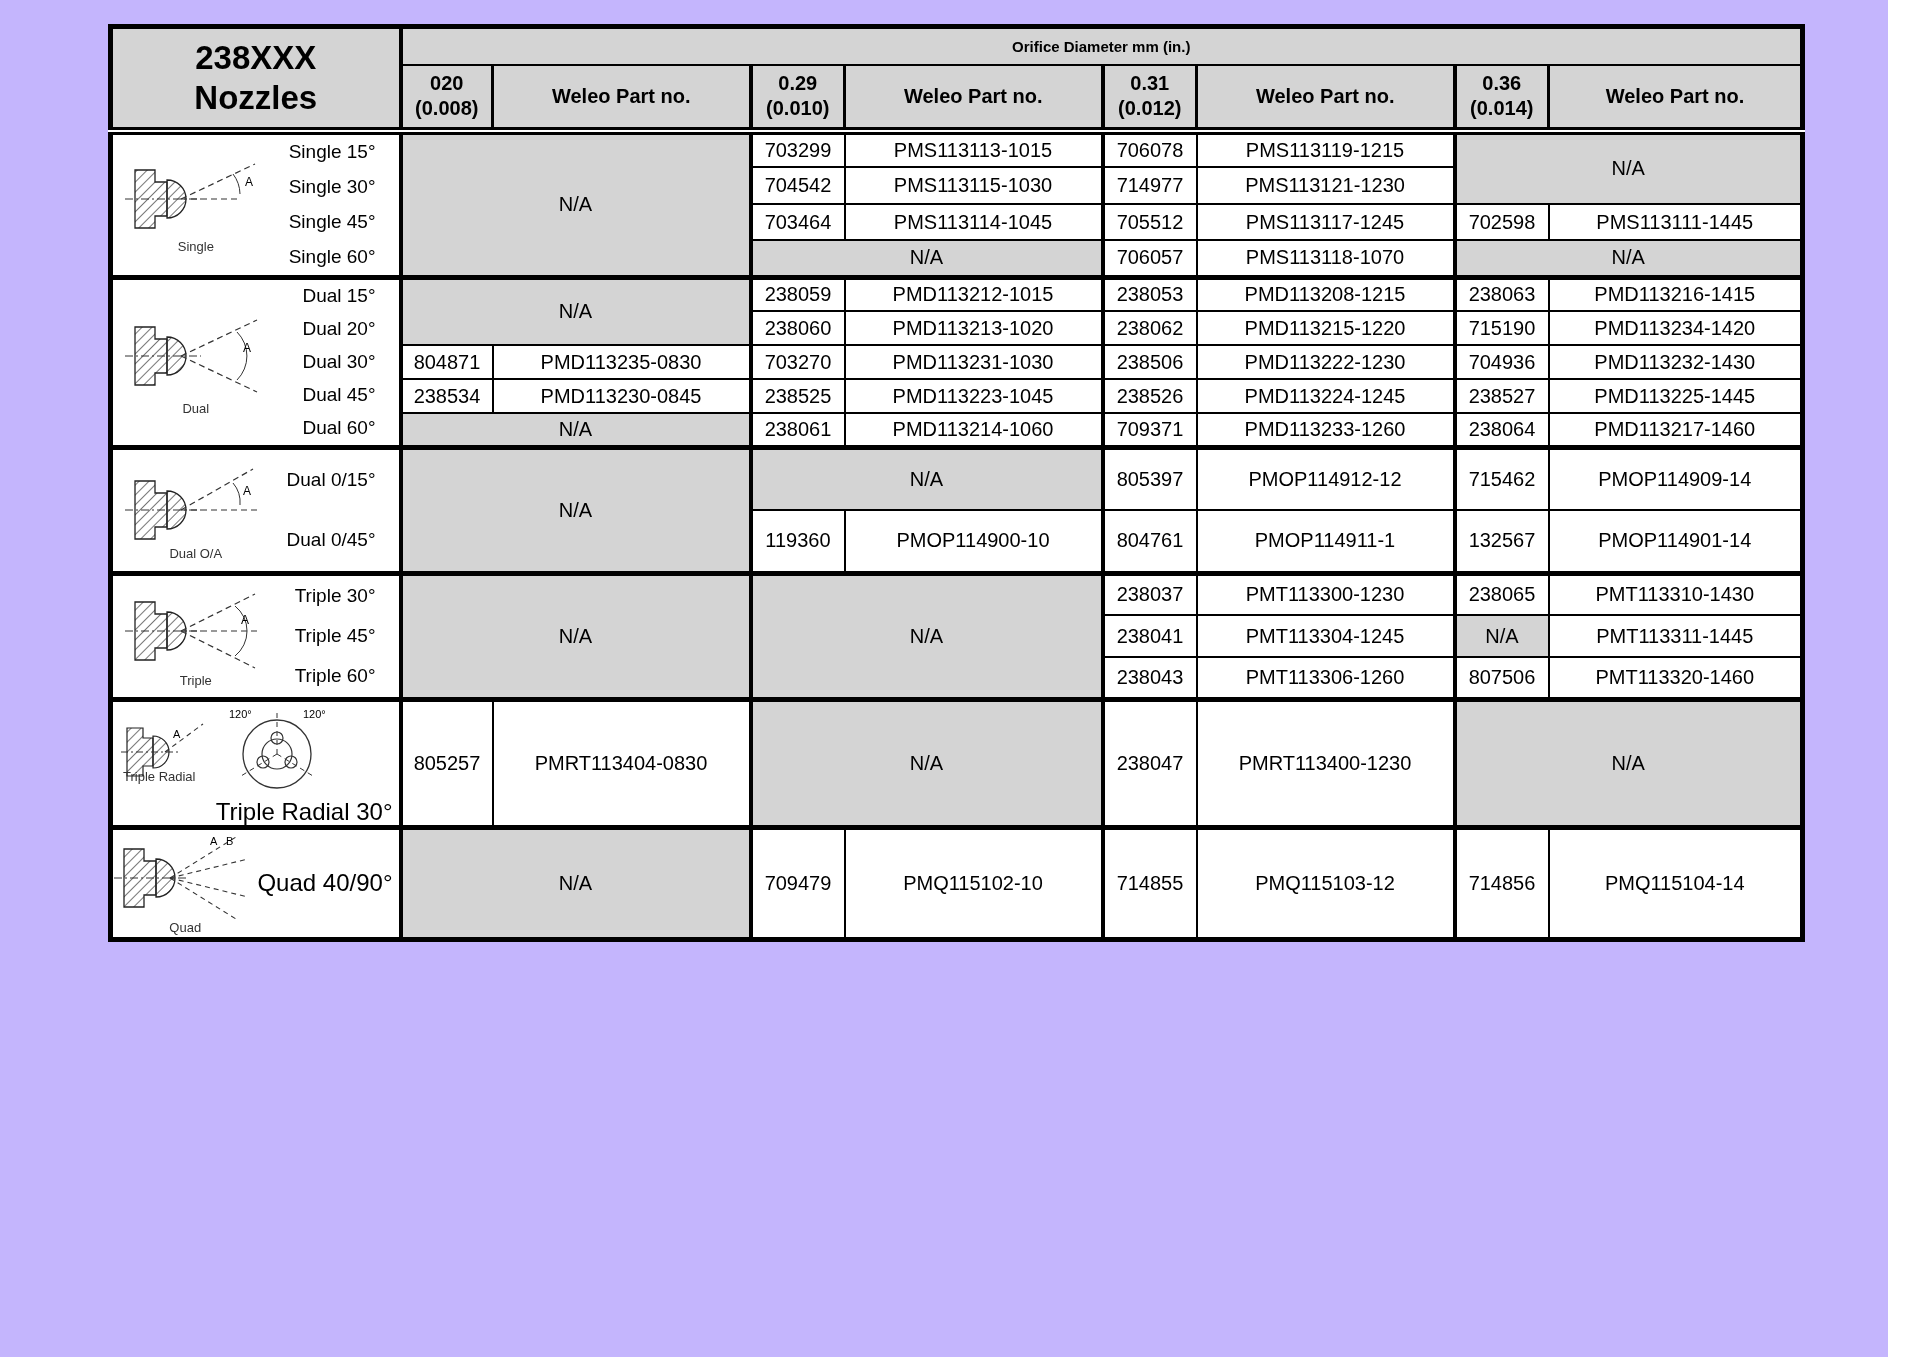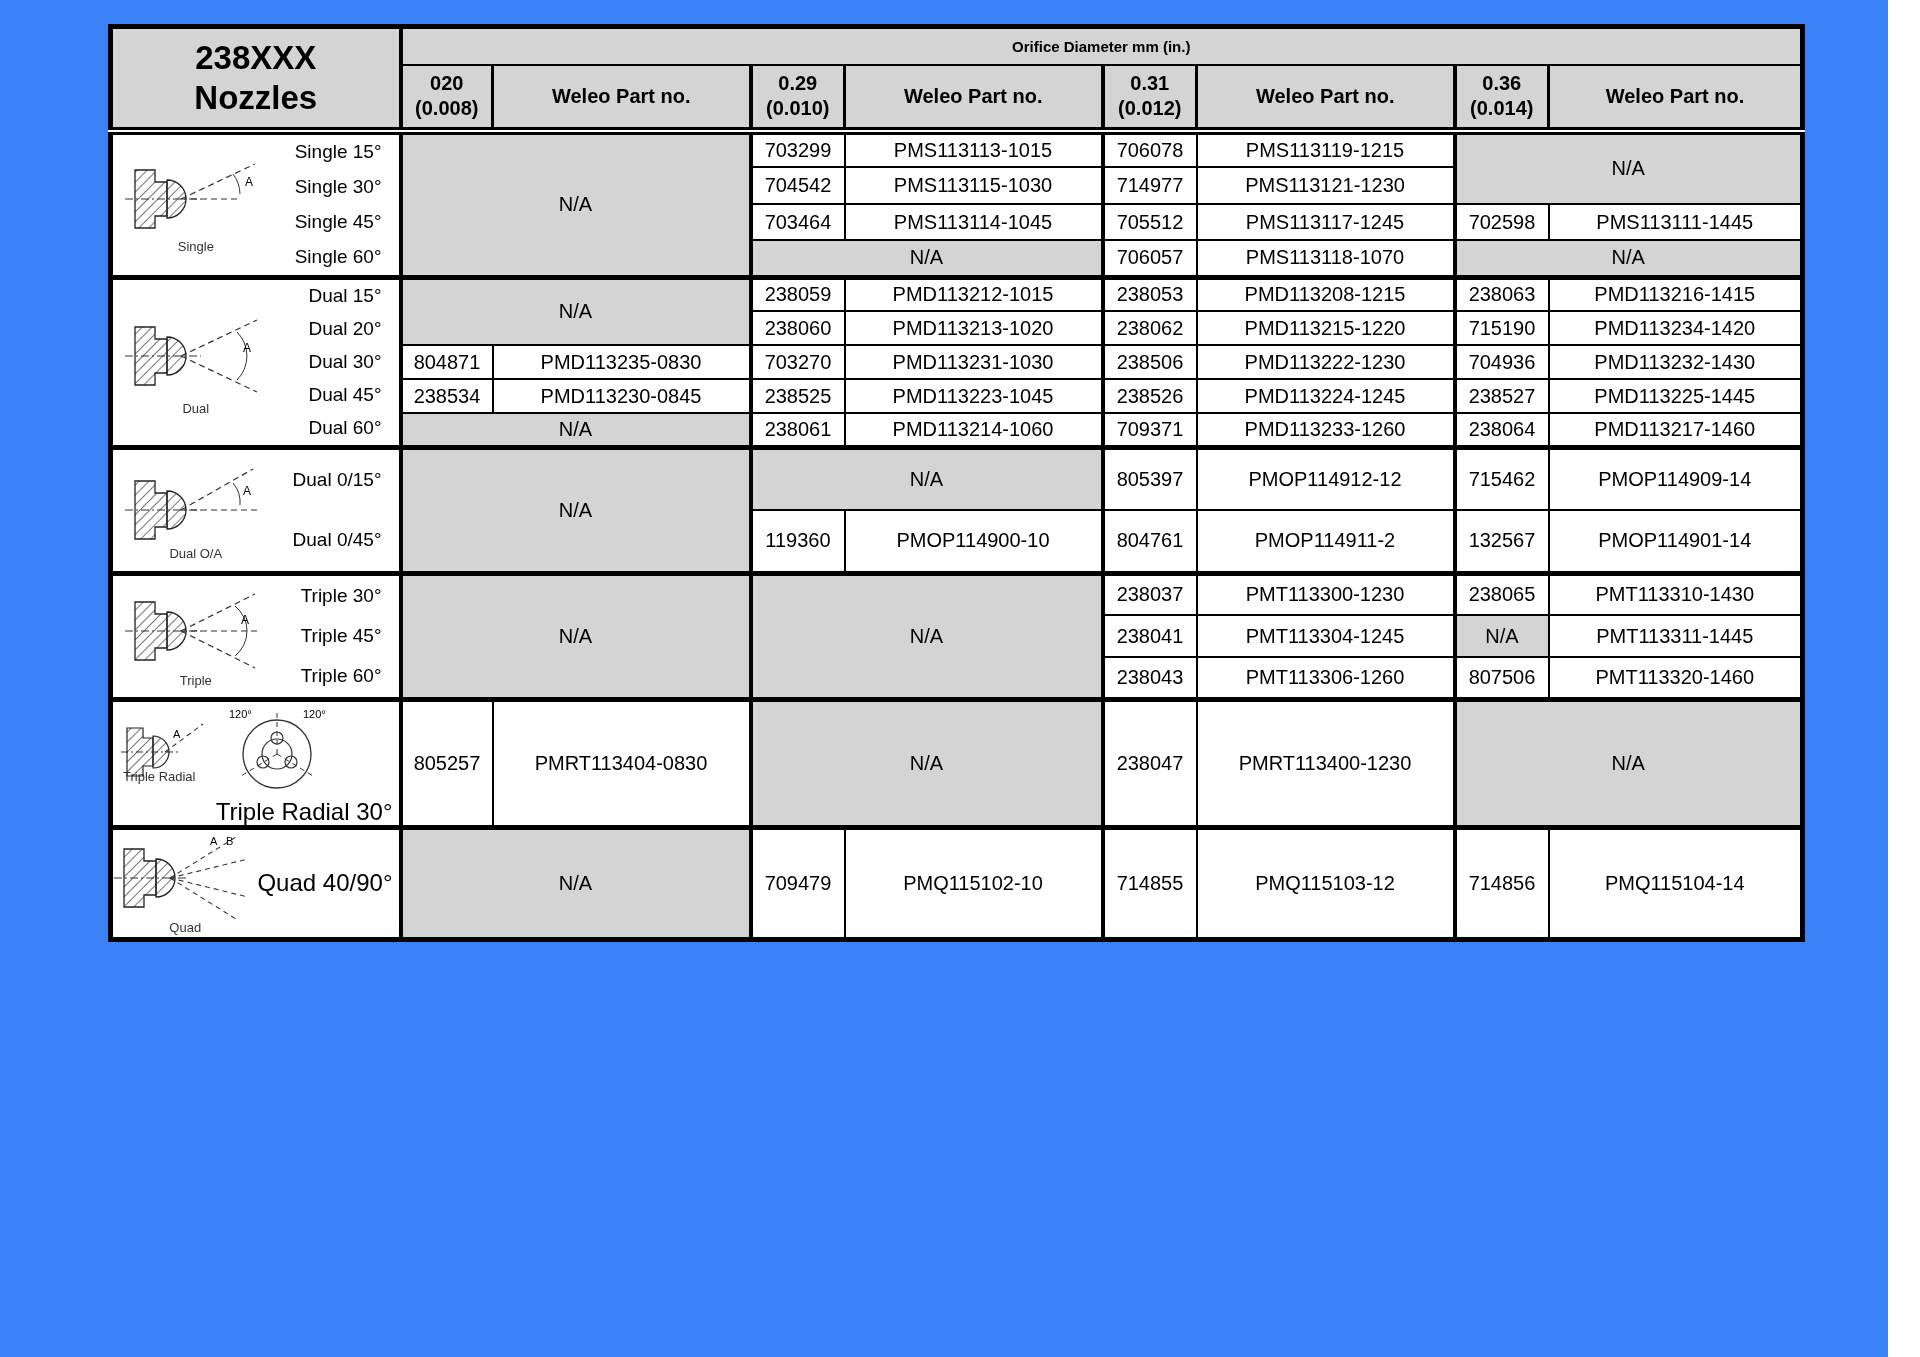--- a/index.html
+++ b/index.html
@@ -1,16 +1,16 @@
 <!DOCTYPE html>
 <html><head>
 <meta charset="utf-8">
 <style>
   html,body{margin:0;padding:0;background:#fff;}
-  .page{position:relative;width:1888px;height:1357px;background:#3b82f6;overflow:hidden;
+  .page{position:relative;width:1888px;height:1357px;background:#c4b5fd;overflow:hidden;
         font-family:"Liberation Sans",sans-serif;color:#000;}
   table.nozzle{border-collapse:collapse;table-layout:fixed;position:absolute;left:108px;top:24px;
         width:1692px;background:#fff;}
   td{border:2px solid #000;padding:0 2px;text-align:center;vertical-align:middle;overflow:hidden;}
   
   tr.h38{height:38px;} tr.h66{height:66px;} tr.h36{height:36px;} tr.h34{height:34px;}
   tr.h63{height:63px;} tr.h42{height:42px;} tr.h128{height:128px;} tr.h112{height:112px;}
   
   .title-cell{background:#d4d4d4;font-weight:bold;font-size:33px;line-height:1.2;
         border-right:4px solid #000;border-bottom:8px double #000;}
@@ -25,21 +25,21 @@
   tr.gs > td{border-top:5px solid #000;}
   table.nozzle{border:5px solid #000;}
   
   .labelcell{border-right:4px solid #000;background:#fff;padding:0;}
   .cellflex{display:flex;width:100%;align-items:stretch;}
   .diag{display:flex;flex-direction:column;align-items:center;justify-content:center;
         width:58%;min-width:0;}
   .caption{font-size:13px;color:#333;margin-top:-3px;}
   .lbls{flex:1;display:flex;flex-direction:column;}
   .lbls > div{flex:1;display:flex;align-items:center;justify-content:flex-end;
-        font-size:19px;padding-right:17px;white-space:nowrap;}
+        font-size:19px;padding-right:23px;white-space:nowrap;}
   .cellflex.col{flex-direction:column;align-items:stretch;}
   .diag-row{flex:1;display:flex;align-items:center;justify-content:flex-start;padding-left:4px;}
   .biglabel{font-size:24px;text-align:right;padding:0 6px 4px 0;white-space:nowrap;}
   .biglabel.mid{display:flex;align-items:center;justify-content:flex-end;flex:1;padding:0 6px 0 0;}
   svg text{font-family:"Liberation Sans",sans-serif;}
 </style>
 </head>
 <body>
 
 <svg width="0" height="0" style="position:absolute">
@@ -229,21 +229,21 @@
     <td colspan="2" class="na thickL">N/A</td>
     <td class="num thickL">805397</td>
     <td class="part">PMOP114912-12</td>
     <td class="num thickL">715462</td>
     <td class="part">PMOP114909-14</td>
   </tr>
   <tr class="h63">
     <td class="num thickL">119360</td>
     <td class="part">PMOP114900-10</td>
     <td class="num thickL">804761</td>
-    <td class="part">PMOP114911-2</td>
+    <td class="part">PMOP114911-1</td>
     <td class="num thickL">132567</td>
     <td class="part">PMOP114901-14</td>
   </tr>
 
   <tr class="gs h42">
     <td rowspan="3" class="labelcell">
       <div class="cellflex" style="height:120px">
         <div class="diag">
           <svg width="150" height="92" viewBox="0 0 150 92">
             <path d="M14 18 h20 v12 h12 v34 h-12 v12 h-20 z" fill="url(#hatch)" stroke="#222" stroke-width="1.3"></path>

